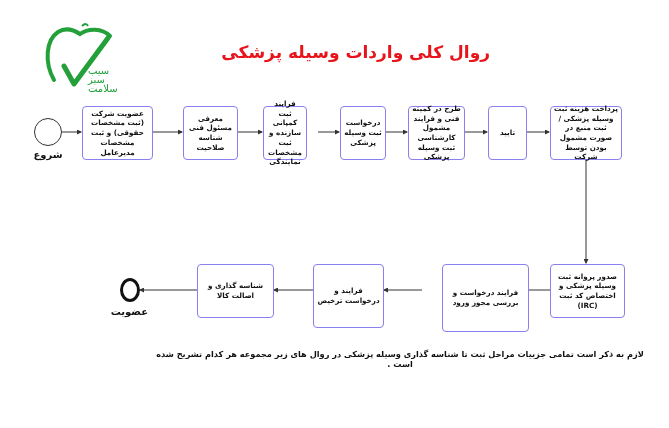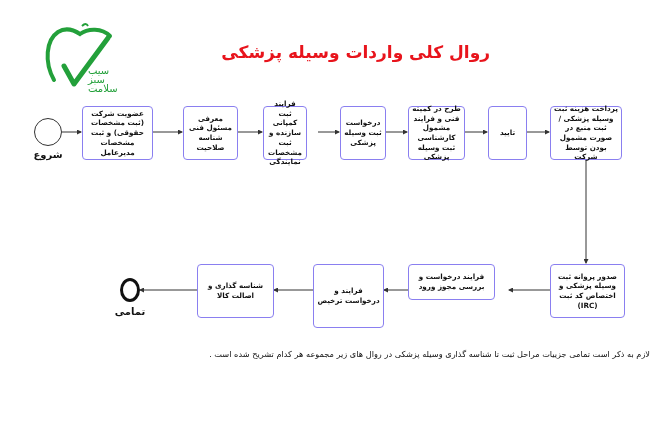--- a/index.html
+++ b/index.html
@@ -7,22 +7,22 @@
          font-family:"DejaVu Sans", sans-serif; }
   .abs { position:absolute; }
   .title { left:200px; top:42px; width:290px; color:#e8141c;
            font-weight:bold; font-size:17px; direction:rtl; font-family:"DejaVu Sans", sans-serif; }
   .box { position:absolute; border:1.5px solid #8a7ff0; border-radius:4px; background:#fff;
          display:flex; align-items:center; justify-content:center; text-align:center;
          direction:rtl; font-size:7.2px; font-weight:bold; line-height:1.35; color:#111;
          box-sizing:border-box; padding:2px 3px; }
   .circle { position:absolute; border-radius:50%; box-sizing:border-box; background:#fff; }
   .lbl { position:absolute; font-size:10px; font-weight:bold; direction:rtl; text-align:center; color:#111; }
-  .note { position:absolute; left:150px; top:349px; width:500px; direction:rtl; text-align:right;
-          font-size:8.2px; font-weight:normal; color:#111; }
+  .note { position:absolute; left:150px; top:349px; width:500px; direction:rtl; text-align:center;
+          font-size:8.2px; font-weight:bold; color:#111; }
   svg.lines { position:absolute; left:0; top:0; }
   .logo-text { position:absolute; left:88px; top:66px; color:#23a03a; font-size:10px; line-height:9px;
                direction:rtl; text-align:left; width:34px; }
 </style>
 </head>
 <body>
 
 <div class="abs" style="left:44px;top:22px;width:80px;width:82px;height:70px;">
   <svg width="82" height="70" viewBox="0 0 82 70">
     <path d="M10 58 C0 40 2 18 14 10 C22 5 30 8 36 12 C44 6 58 6 66 14" fill="none" stroke="#23a03a" stroke-width="4" stroke-linecap="round"></path>
@@ -81,26 +81,26 @@
 <div class="box" style="left:488px;top:106px;width:39px;height:54px;">
   <span>تایید</span>
   </div>
 <div class="box" style="left:550px;top:106px;width:72px;height:54px;">
   <span>پرداخت هزینه ثبت وسیله پزشکی / ثبت منبع در صورت مشمول بودن توسط شرکت</span>
   </div>
 
 <div class="box" style="left:550px;top:264px;width:75px;height:54px;">
   <span>صدور پروانه ثبت وسیله پزشکی و اختصاص کد ثبت (IRC)</span>
   </div>
-<div class="box" style="left:408px;top:264px;width:87px;height:36px;">
+<div class="box" style="left:442px;top:264px;width:87px;height:68px;">
   <span>فرایند درخواست و بررسی مجوز ورود</span>
   </div>
 <div class="box" style="left:313px;top:264px;width:71px;height:64px;">
   <span>فرایند و درخواست ترخیص</span>
   </div>
 <div class="box" style="left:197px;top:264px;width:77px;height:54px;">
   <span>شناسه گذاری و اصالت کالا</span>
   </div>
 
 <div class="circle" style="left:120px;top:278px;width:20px;height:24px;border:3px solid #111;"></div>
-<div class="lbl" style="left:112px;top:306px;width:36px;">تمامی</div>
+<div class="lbl" style="left:112px;top:306px;width:36px;">عضویت</div>
 
 <div class="note">لازم به ذکر است تمامی جزییات مراحل ثبت تا شناسه گذاری وسیله پزشکی در روال های زیر مجموعه هر کدام تشریح شده است .</div>
 
 </body></html>

